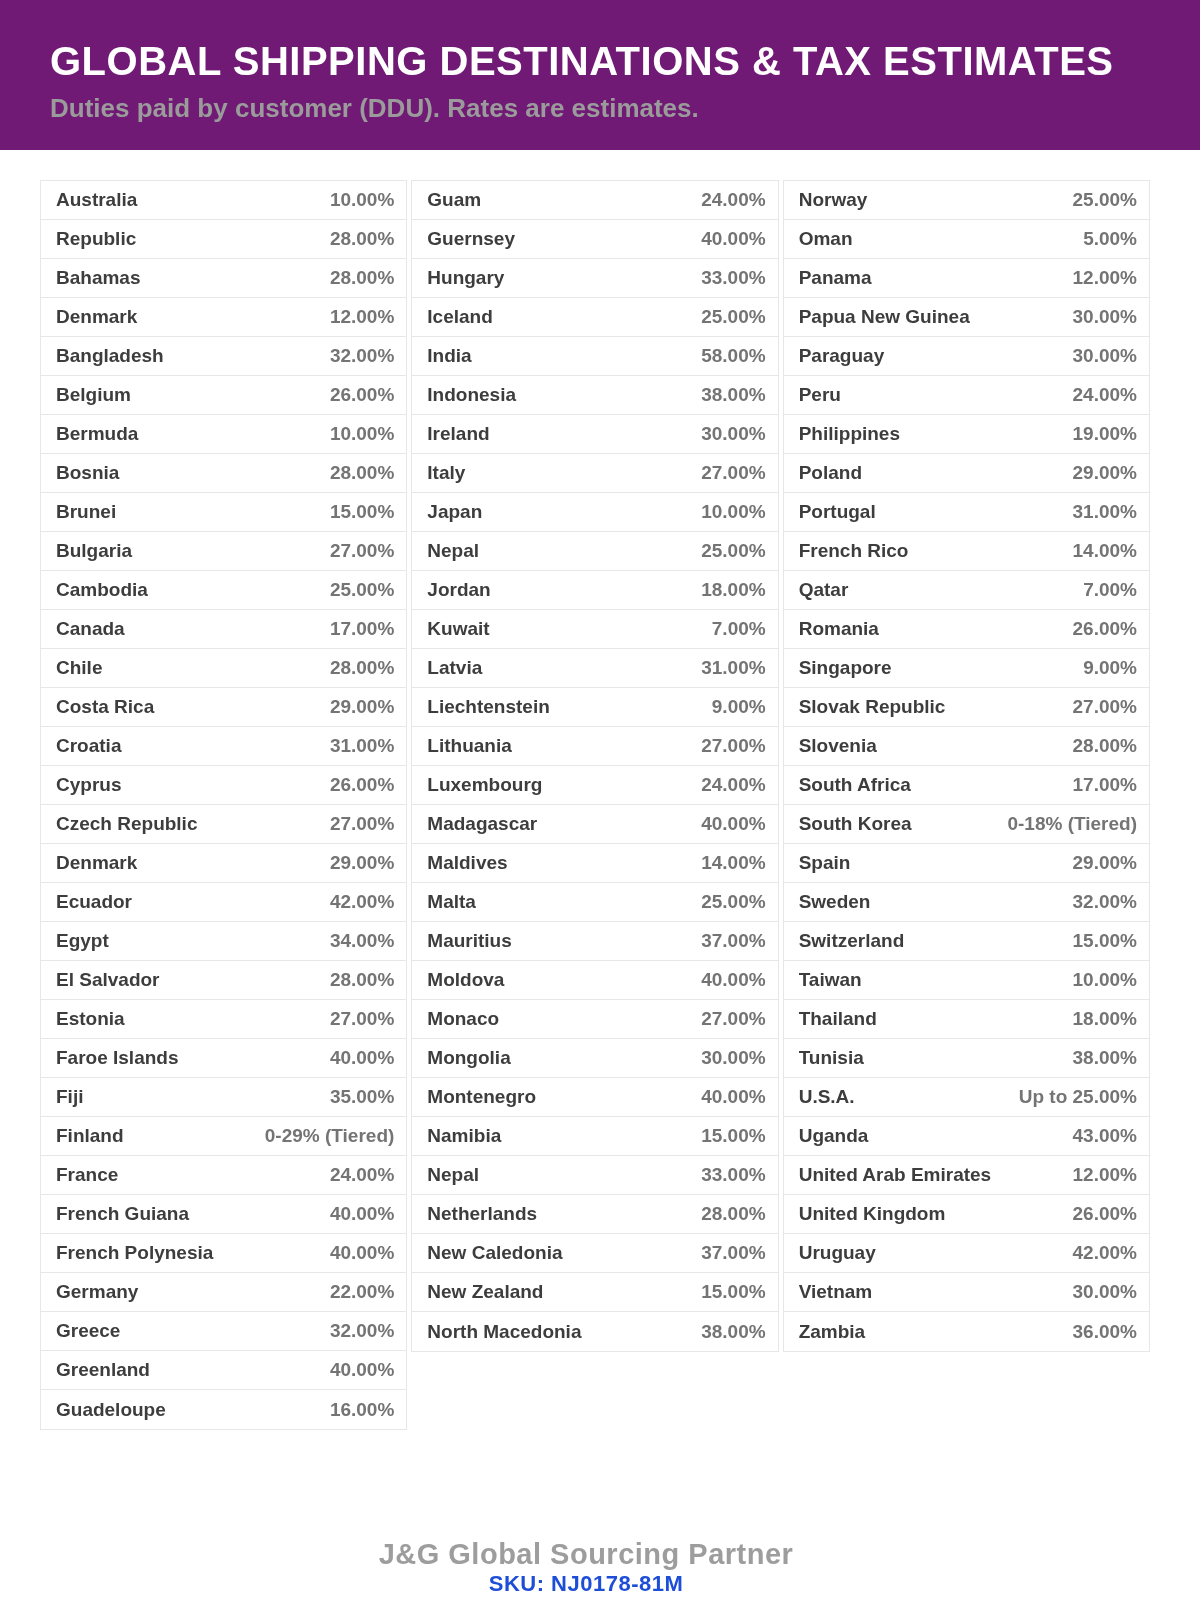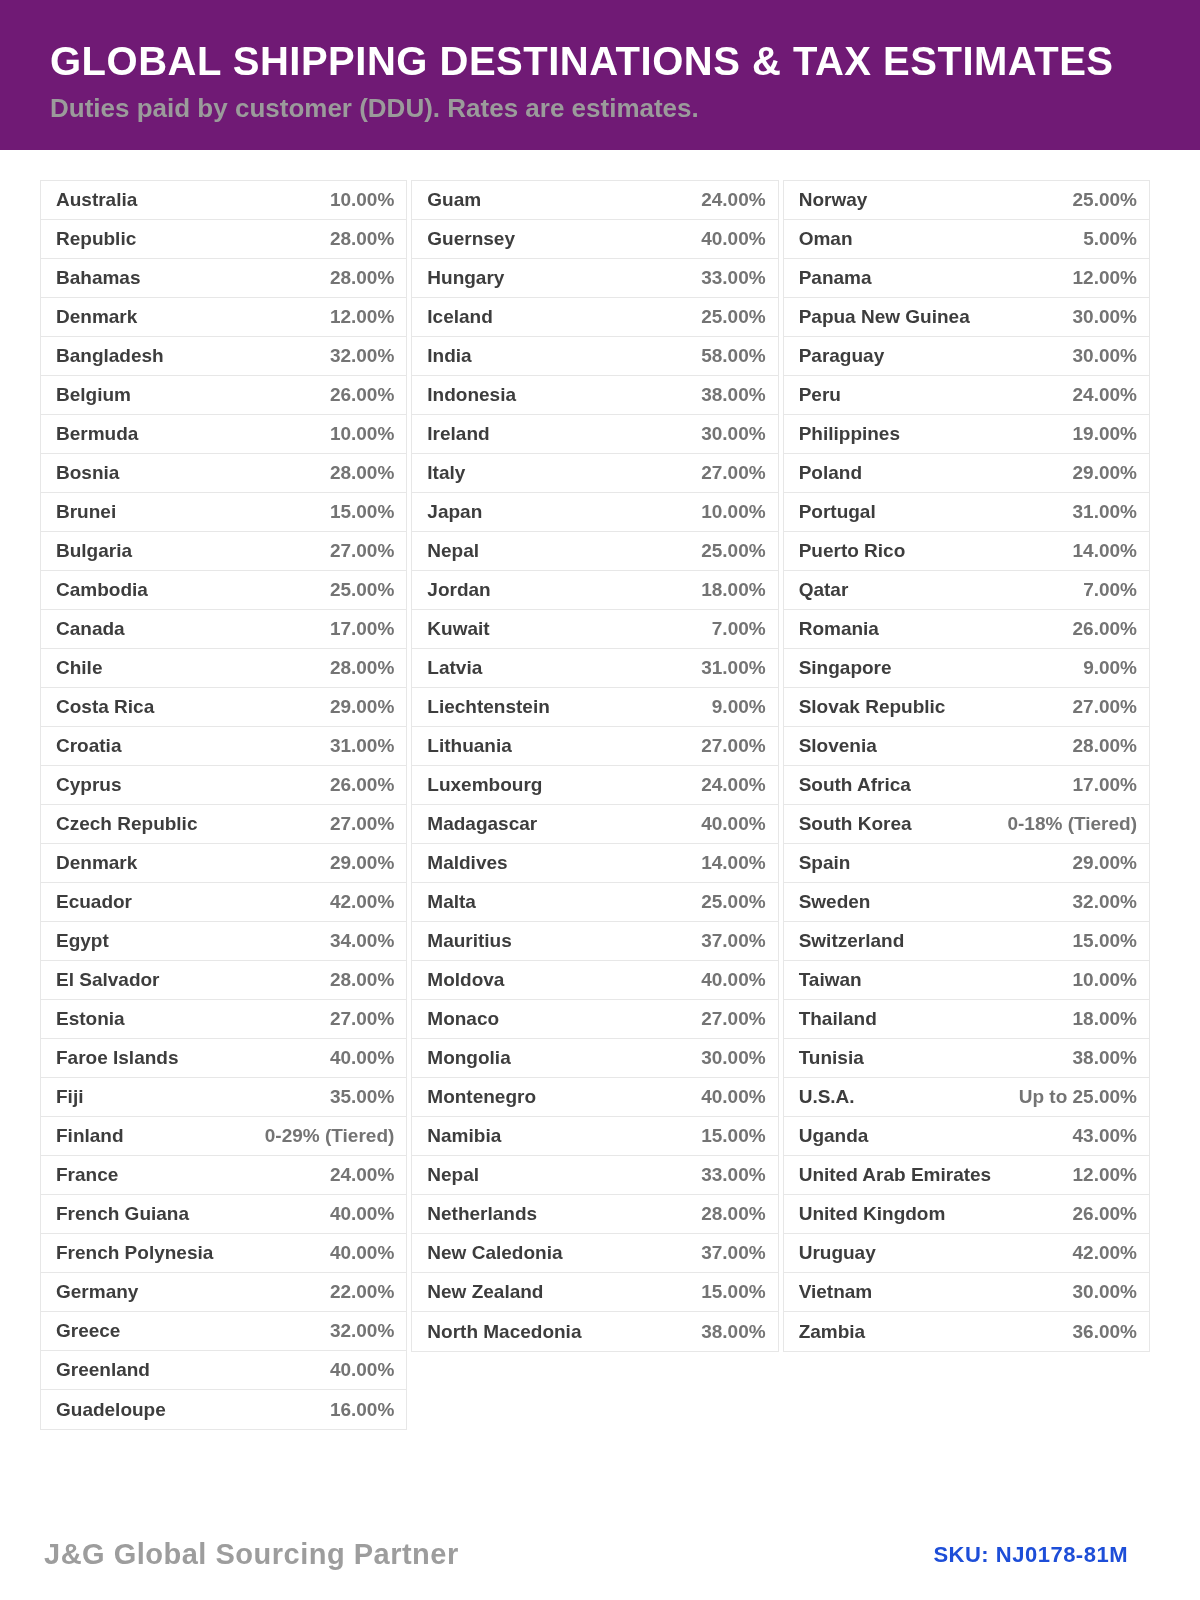--- a/index.html
+++ b/index.html
@@ -82,20 +82,21 @@
   .footer {
     position: absolute;
     top: 1538px;
     left: 0;
     width: 1200px;
     box-sizing: border-box;
     padding: 0 72px 0 44px;
     display: flex;
     justify-content: space-between;
     align-items: center;
+    flex-direction: column;
   }
   .brand {
     color: #9d9d9d;
     font-size: 29px;
     font-weight: 700;
     letter-spacing: 0.5px;
     white-space: nowrap;
   }
   .sku {
     color: #1d4ed8;
@@ -397,21 +398,21 @@
       </div>
       <div class="row">
         <span class="country">Poland</span>
         <span class="rate">29.00%</span>
       </div>
       <div class="row">
         <span class="country">Portugal</span>
         <span class="rate">31.00%</span>
       </div>
       <div class="row">
-        <span class="country">Puerto Rico</span>
+        <span class="country">French Rico</span>
         <span class="rate">14.00%</span>
       </div>
       <div class="row">
         <span class="country">Qatar</span>
         <span class="rate">7.00%</span>
       </div>
       <div class="row">
         <span class="country">Romania</span>
         <span class="rate">26.00%</span>
       </div>

